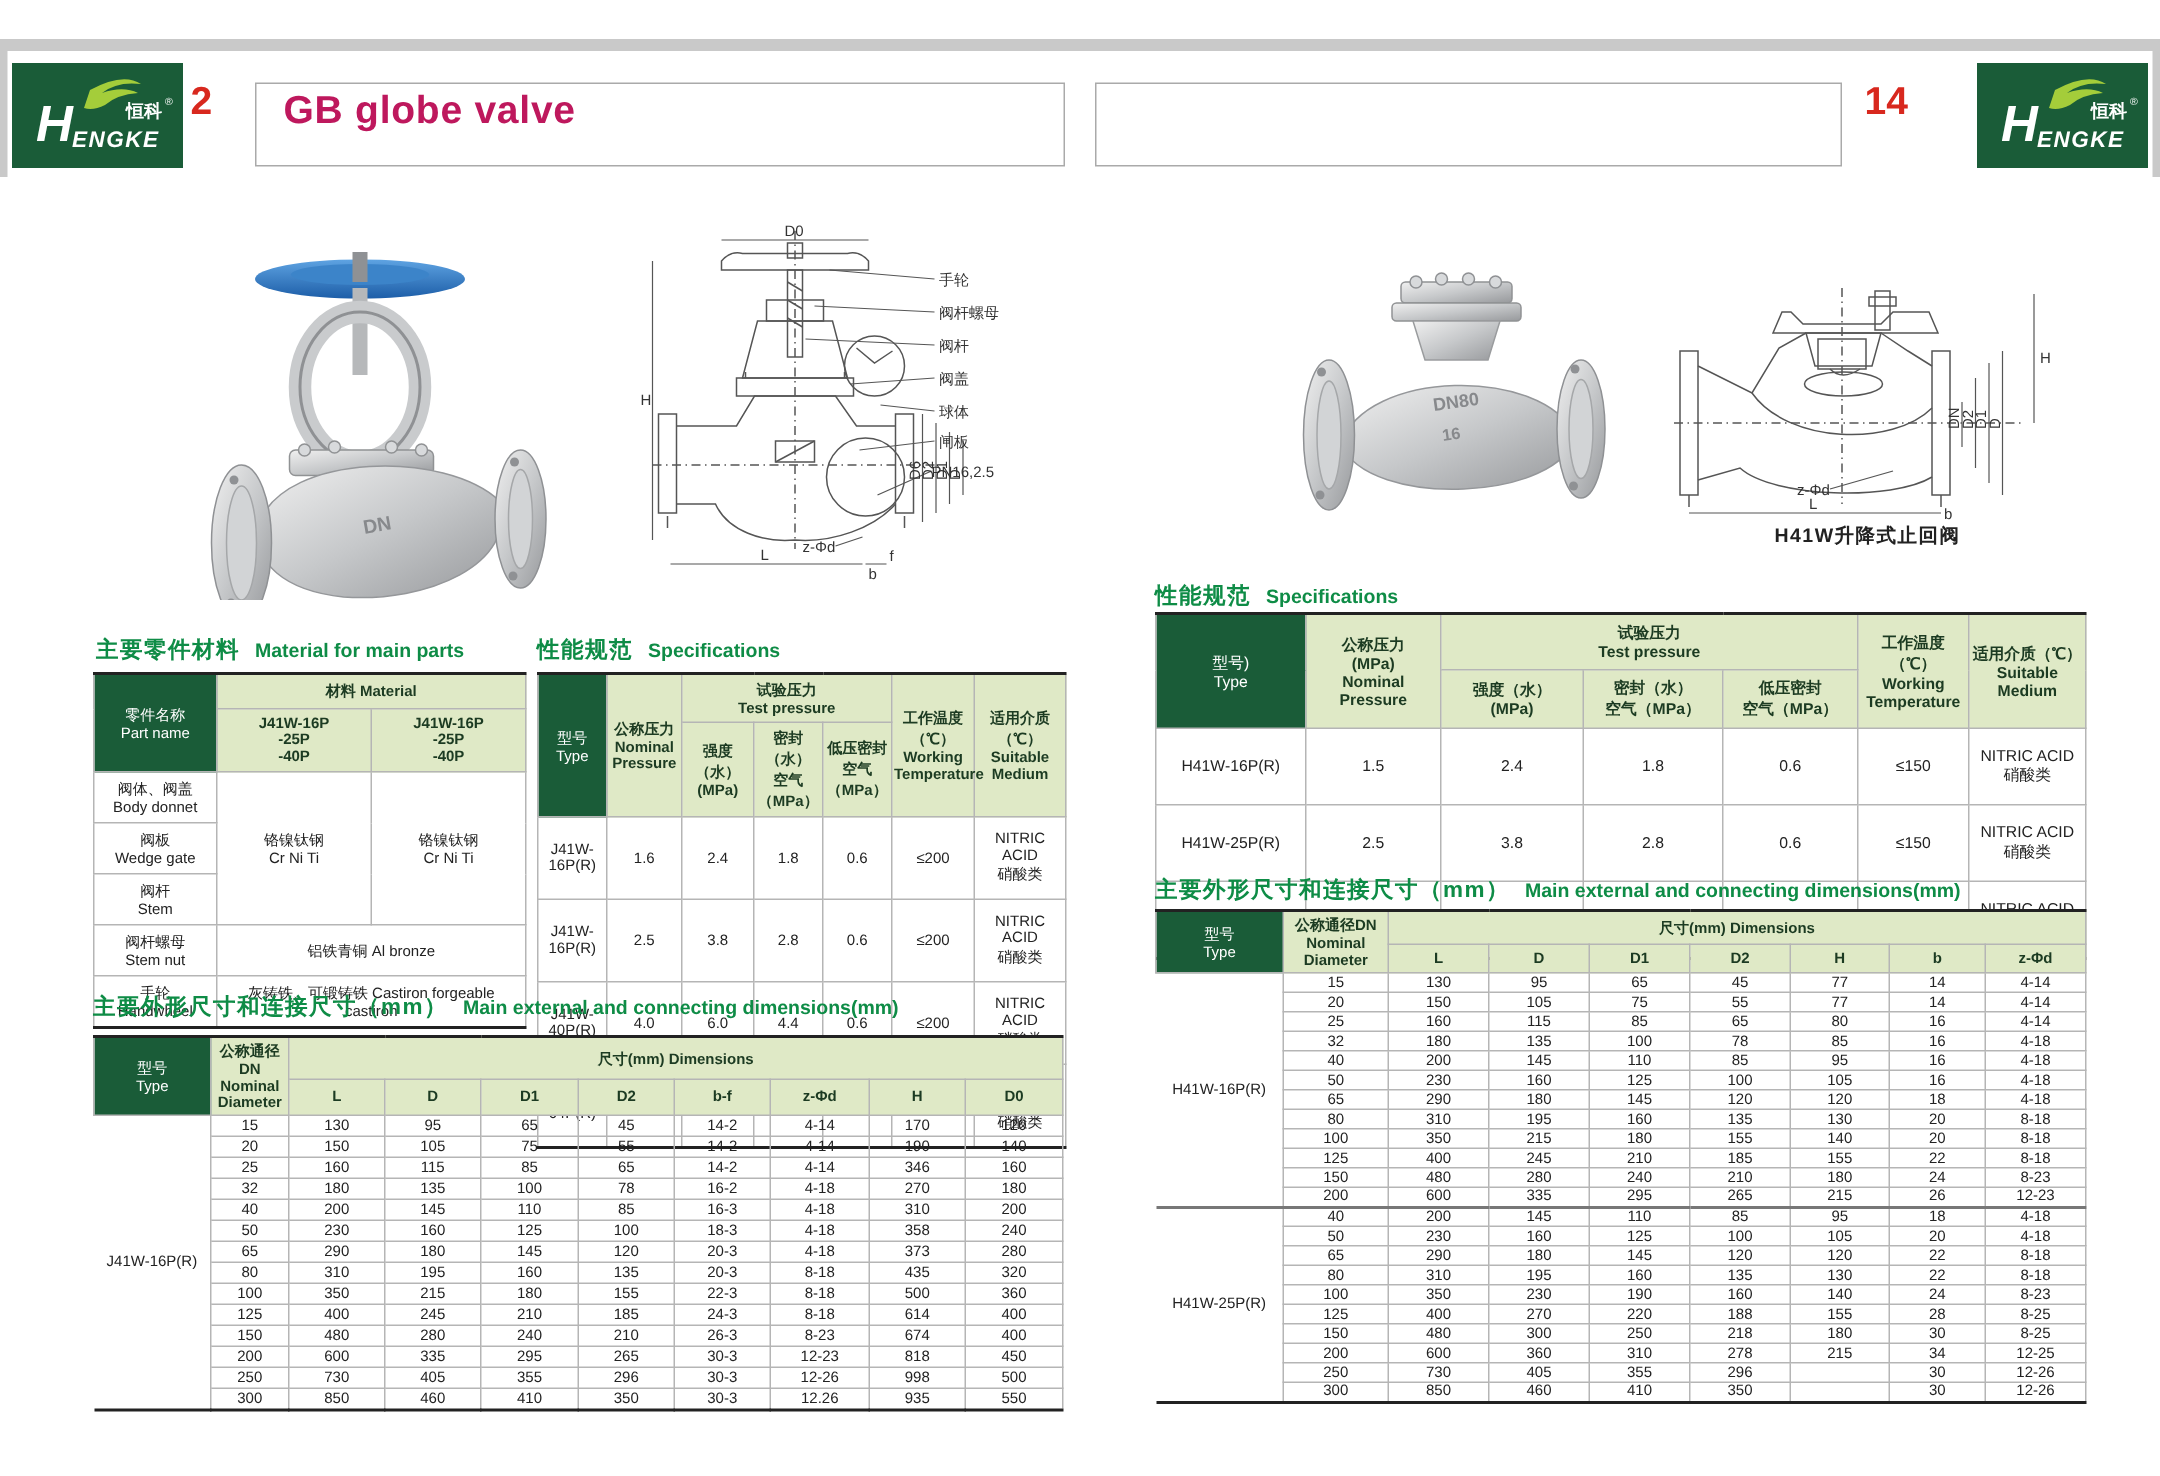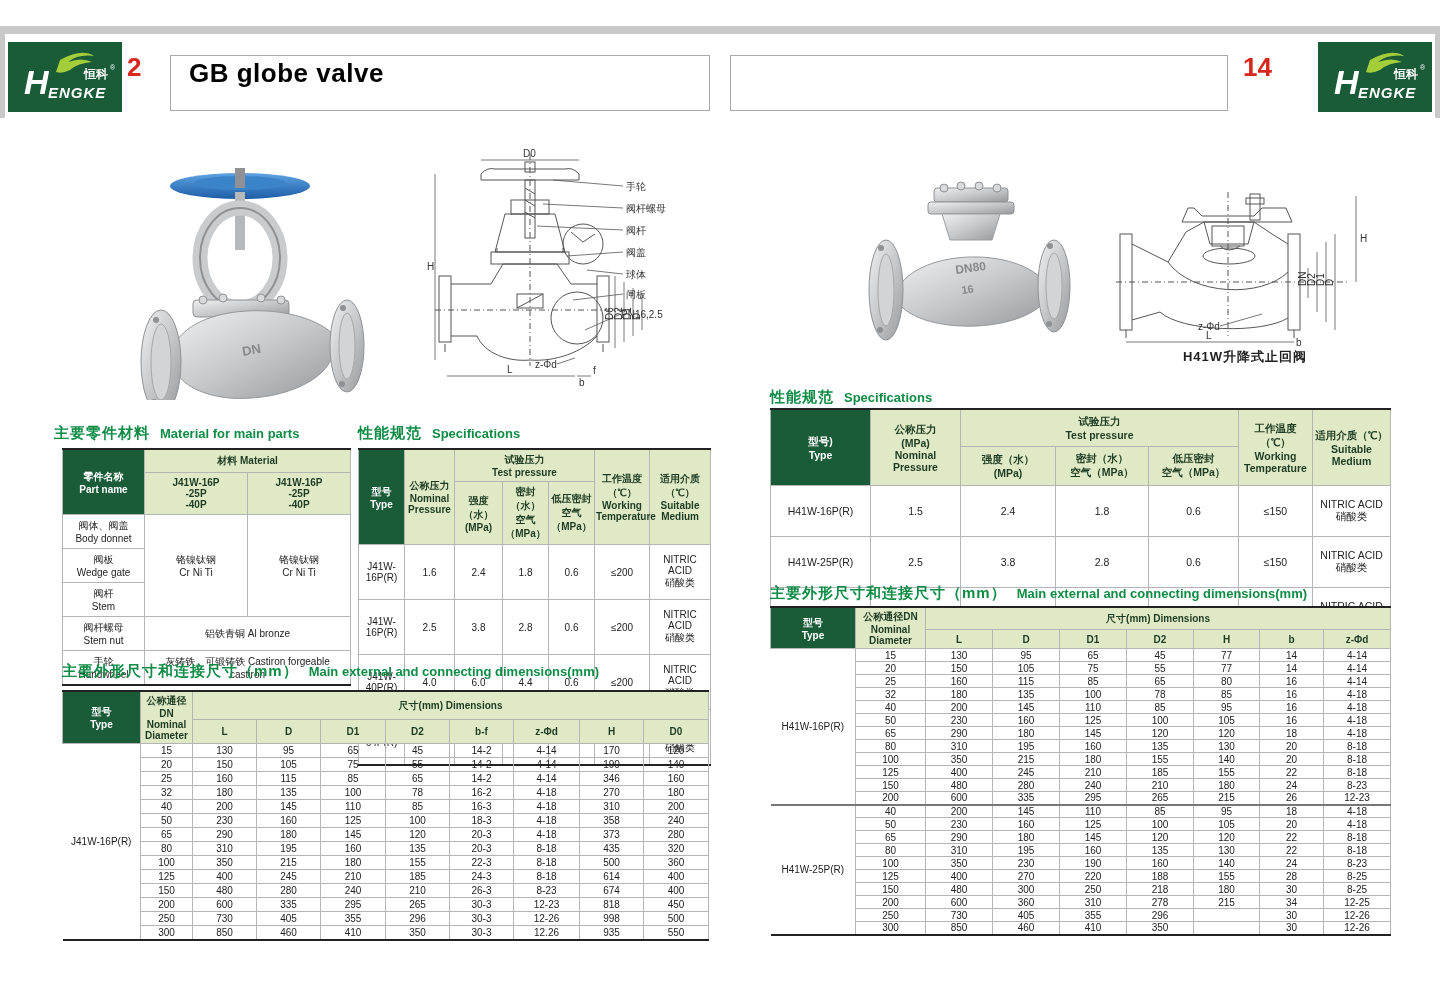--- a/index.html
+++ b/index.html
@@ -12,32 +12,32 @@
 
   .logo-box { position:absolute; width:114px; height:70px; background:#1a5c38; }
   .logo-left { left:8px; top:42px; } .logo-right { left:1318px; top:42px; }
 
   .page-no { position:absolute; font-size:26px; font-weight:bold; color:#d8281e; }
   .page-no-left { left:127px; top:52px; } .page-no-right { left:1243px; top:52px; }
 
   .title-box { position:absolute; top:55px; height:56px; border:1px solid #aaa; background:#fff; padding:4px 0 0 18px; }
   .title-box-left { left:170px; width:540px; }
   .title-box-right { left:730px; width:498px; padding-left:40px; }
-  .title-en { font-size:26px; font-weight:bold; color:#000000; letter-spacing:0.5px; line-height:1.0; }
+  .title-en { font-size:26px; font-weight:bold; color:#be185d; letter-spacing:0.5px; line-height:1.0; }
   .title-cn { font-size:16px; color:#444; margin-top:2px; letter-spacing:2px; }
 
   .section-title { position:absolute; white-space:nowrap; }
   .st-cn { font-size:15px; font-weight:bold; color:#0e8c46; letter-spacing:1px; }
   .st-en { font-size:13px; font-weight:bold; color:#0e8c46; margin-left:10px; }
 
   table { border-collapse:collapse; table-layout:fixed; width:100%;
           border-top:2px solid #222; border-bottom:2px solid #222; }
   th, td { border:1px solid #b5b5b5; text-align:center; vertical-align:middle;
            white-space:pre-line; color:#222; font-weight:normal; }
-  .hdr-dark  { background:#1a5c38; color:#fff; font-weight:bold; }
+  .hdr-dark  { background:#1a5c38; color:#fff; font-weight:normal; }
   .hdr-light { background:#dfe9c6; color:#1c3b22; font-weight:bold; }
   td.type-cell { border-left:none; border-top:none; border-bottom:none; background:#fff; }
   tr.grp > td { border-top:2px solid #777; }
 
   .mat-table  { position:absolute; left:62px;  top:448px; width:288px; font-size:10px; }
   .mat-table td, .mat-table th { padding:4px 2px; }
   .spec-l     { position:absolute; left:358px; top:448px; width:352px; font-size:10px; }
   .spec-l thead th { padding:3px 1px; } .spec-l tbody td { padding:9px 1px; }
   .spec-r     { position:absolute; left:770px; top:408px; width:620px; font-size:10.5px; }
   .spec-r thead th { padding:5px 2px; } .spec-r tbody td { padding:12px 2px; }
@@ -260,21 +260,21 @@
         <text x="212" y="100" transform="rotate(-90 212 100)">D1</text>
         <text x="221" y="100" transform="rotate(-90 221 100)">D</text>
         <text x="86" y="144">z-Φd</text>
         <text x="94" y="153">L</text>
         <text x="184" y="160">b</text>
       </g>
     </svg>
   </div>
   <div class="diag-caption">H41W升降式止回阀</div>
 
-  <div class="section-title" style="left:54px; top:424px;">
+  <div class="section-title" style="left:64px; top:424px;">
     <span class="st-cn">主要零件材料</span><span class="st-en">Material for main parts</span>
   </div>
 
   <table class="mat-table">
     <colgroup>
         <col style="width:82px">
         <col style="width:103px">
         <col style="width:103px">
       </colgroup>
     <thead>

